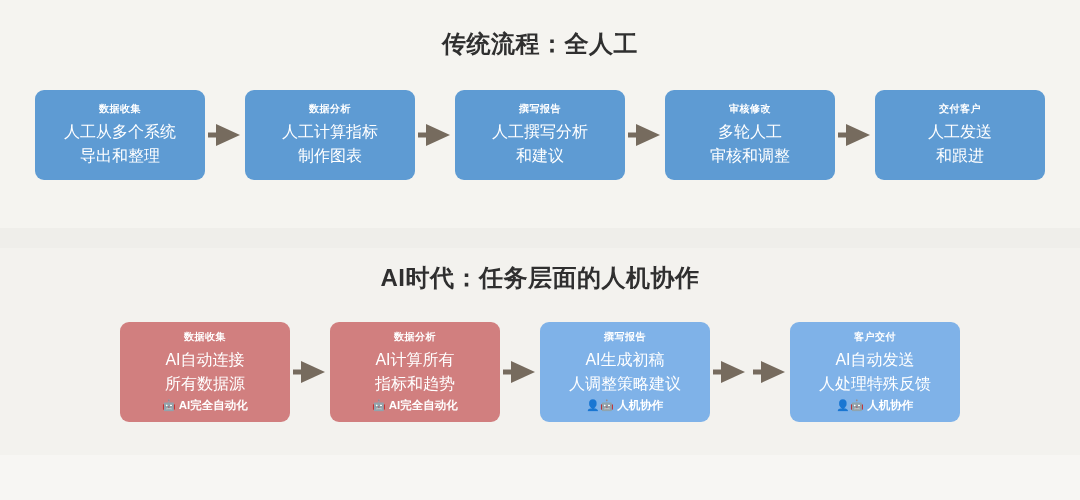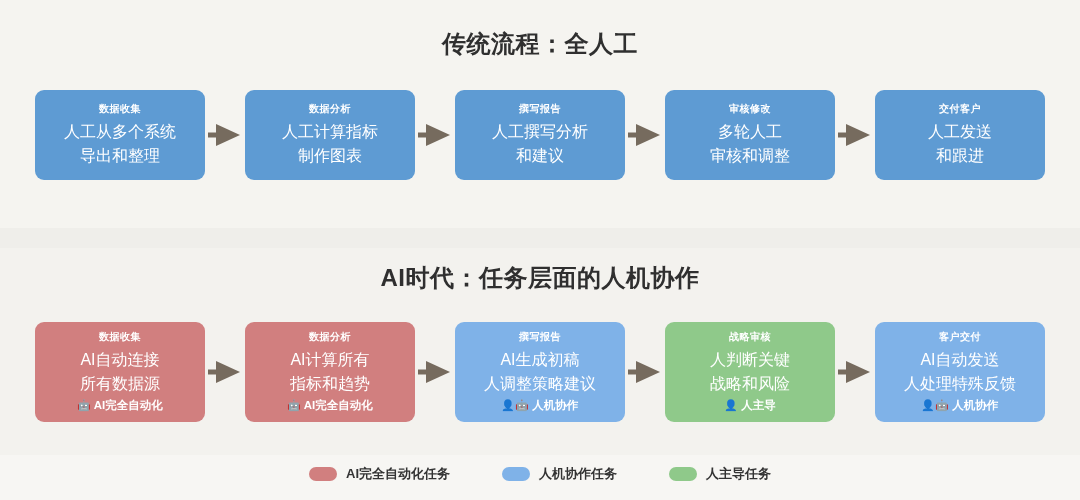--- a/index.html
+++ b/index.html
@@ -227,49 +227,29 @@
         <div class="node-desc">AI生成初稿</div>
         <div class="node-desc">人调整策略建议</div>
         <div class="node-tag"><span class="tag-emoji">👤🤖</span> <span>人机协作</span></div>
       </div>
       <span class="arrow">
         <svg width="34" height="26" viewBox="0 0 34 26">
           <rect x="0" y="10.5" width="10" height="5" fill="#766b5e"></rect>
           <polygon points="8,2 32,13 8,24" fill="#766b5e"></polygon>
         </svg>
       </span>
-      <div class="node green">
-        <div class="node-title">战略审核</div>
-        <div class="node-desc">人判断关键</div>
-        <div class="node-desc">战略和风险</div>
-        <div class="node-tag"><span class="tag-emoji">👤</span> <span>人主导</span></div>
-      </div>
       <span class="arrow">
         <svg width="34" height="26" viewBox="0 0 34 26">
           <rect x="0" y="10.5" width="10" height="5" fill="#766b5e"></rect>
           <polygon points="8,2 32,13 8,24" fill="#766b5e"></polygon>
         </svg>
       </span>
       <div class="node blue2">
         <div class="node-title">客户交付</div>
         <div class="node-desc">AI自动发送</div>
         <div class="node-desc">人处理特殊反馈</div>
         <div class="node-tag"><span class="tag-emoji">👤🤖</span> <span>人机协作</span></div>
       </div>
     </div>
 
   <div id="legend-band"></div>
-  <div class="legend" id="legend">
-      <div class="legend-item">
-        <span class="legend-swatch" style="background: rgb(209, 127, 127);"></span>
-        <span class="legend-label">AI完全自动化任务</span>
-      </div>
-      <div class="legend-item">
-        <span class="legend-swatch" style="background: rgb(127, 178, 232);"></span>
-        <span class="legend-label">人机协作任务</span>
-      </div>
-      <div class="legend-item">
-        <span class="legend-swatch" style="background: rgb(143, 201, 138);"></span>
-        <span class="legend-label">人主导任务</span>
-      </div>
-    </div>
 
 </div>
 
 </body></html>

